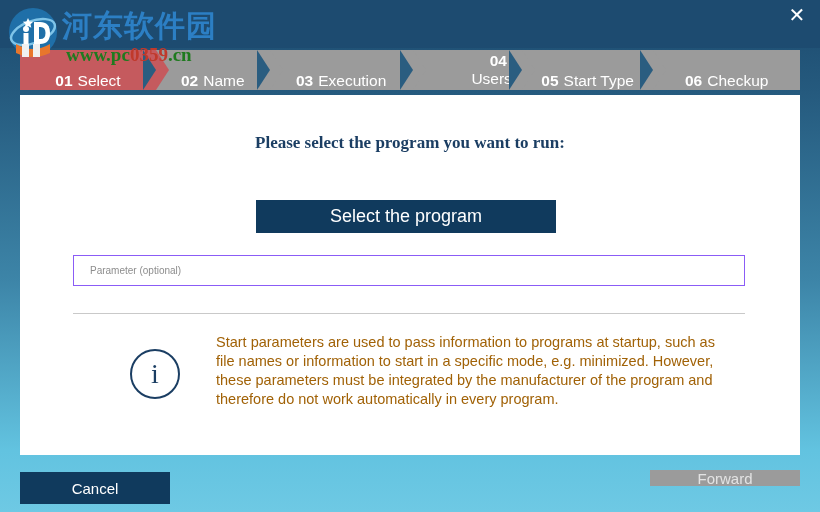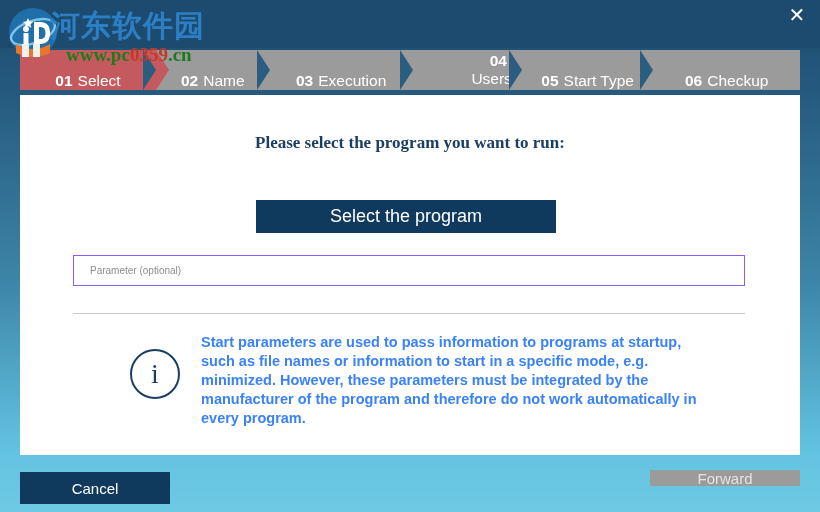--- a/index.html
+++ b/index.html
@@ -51,21 +51,21 @@
     pointer-events: none;
     z-index: 6;
   }
   .wm-logo {
     position: absolute;
     left: 2px; top: 4px;
     width: 54px; height: 54px;
   }
   .wm-cn {
     position: absolute;
-    left: 46px; top: 4px;
+    left: 58px; top: 4px;
     font-family: "DejaVu Sans", sans-serif;
     font-size: 30px;
     font-weight: bold;
     color: #2c7fc4;
     letter-spacing: 1px;
     white-space: nowrap;
   }
   .wm-url {
     position: absolute;
     left: 62px; top: 42px;
@@ -209,26 +209,25 @@
     border-radius: 50%;
     display: flex;
     align-items: center;
     justify-content: center;
     color: #1b3e63;
     font-size: 28px;
     font-family: "Liberation Serif", serif;
     margin-top: 16px;
   }
   .info-text {
-    margin-left: 21px;
-    color: #3b82f6;
+    margin-left: 36px;
+    color: #a16207;
     font-size: 14.5px;
     line-height: 19px;
     max-width: 500px;
-    font-weight: bold;
   }
 
   
   .cancel-btn {
     position: absolute;
     left: 20px; top: 472px;
     width: 150px; height: 32px;
     background: #103a5d;
     color: #ffffff;
     font-size: 15px;

